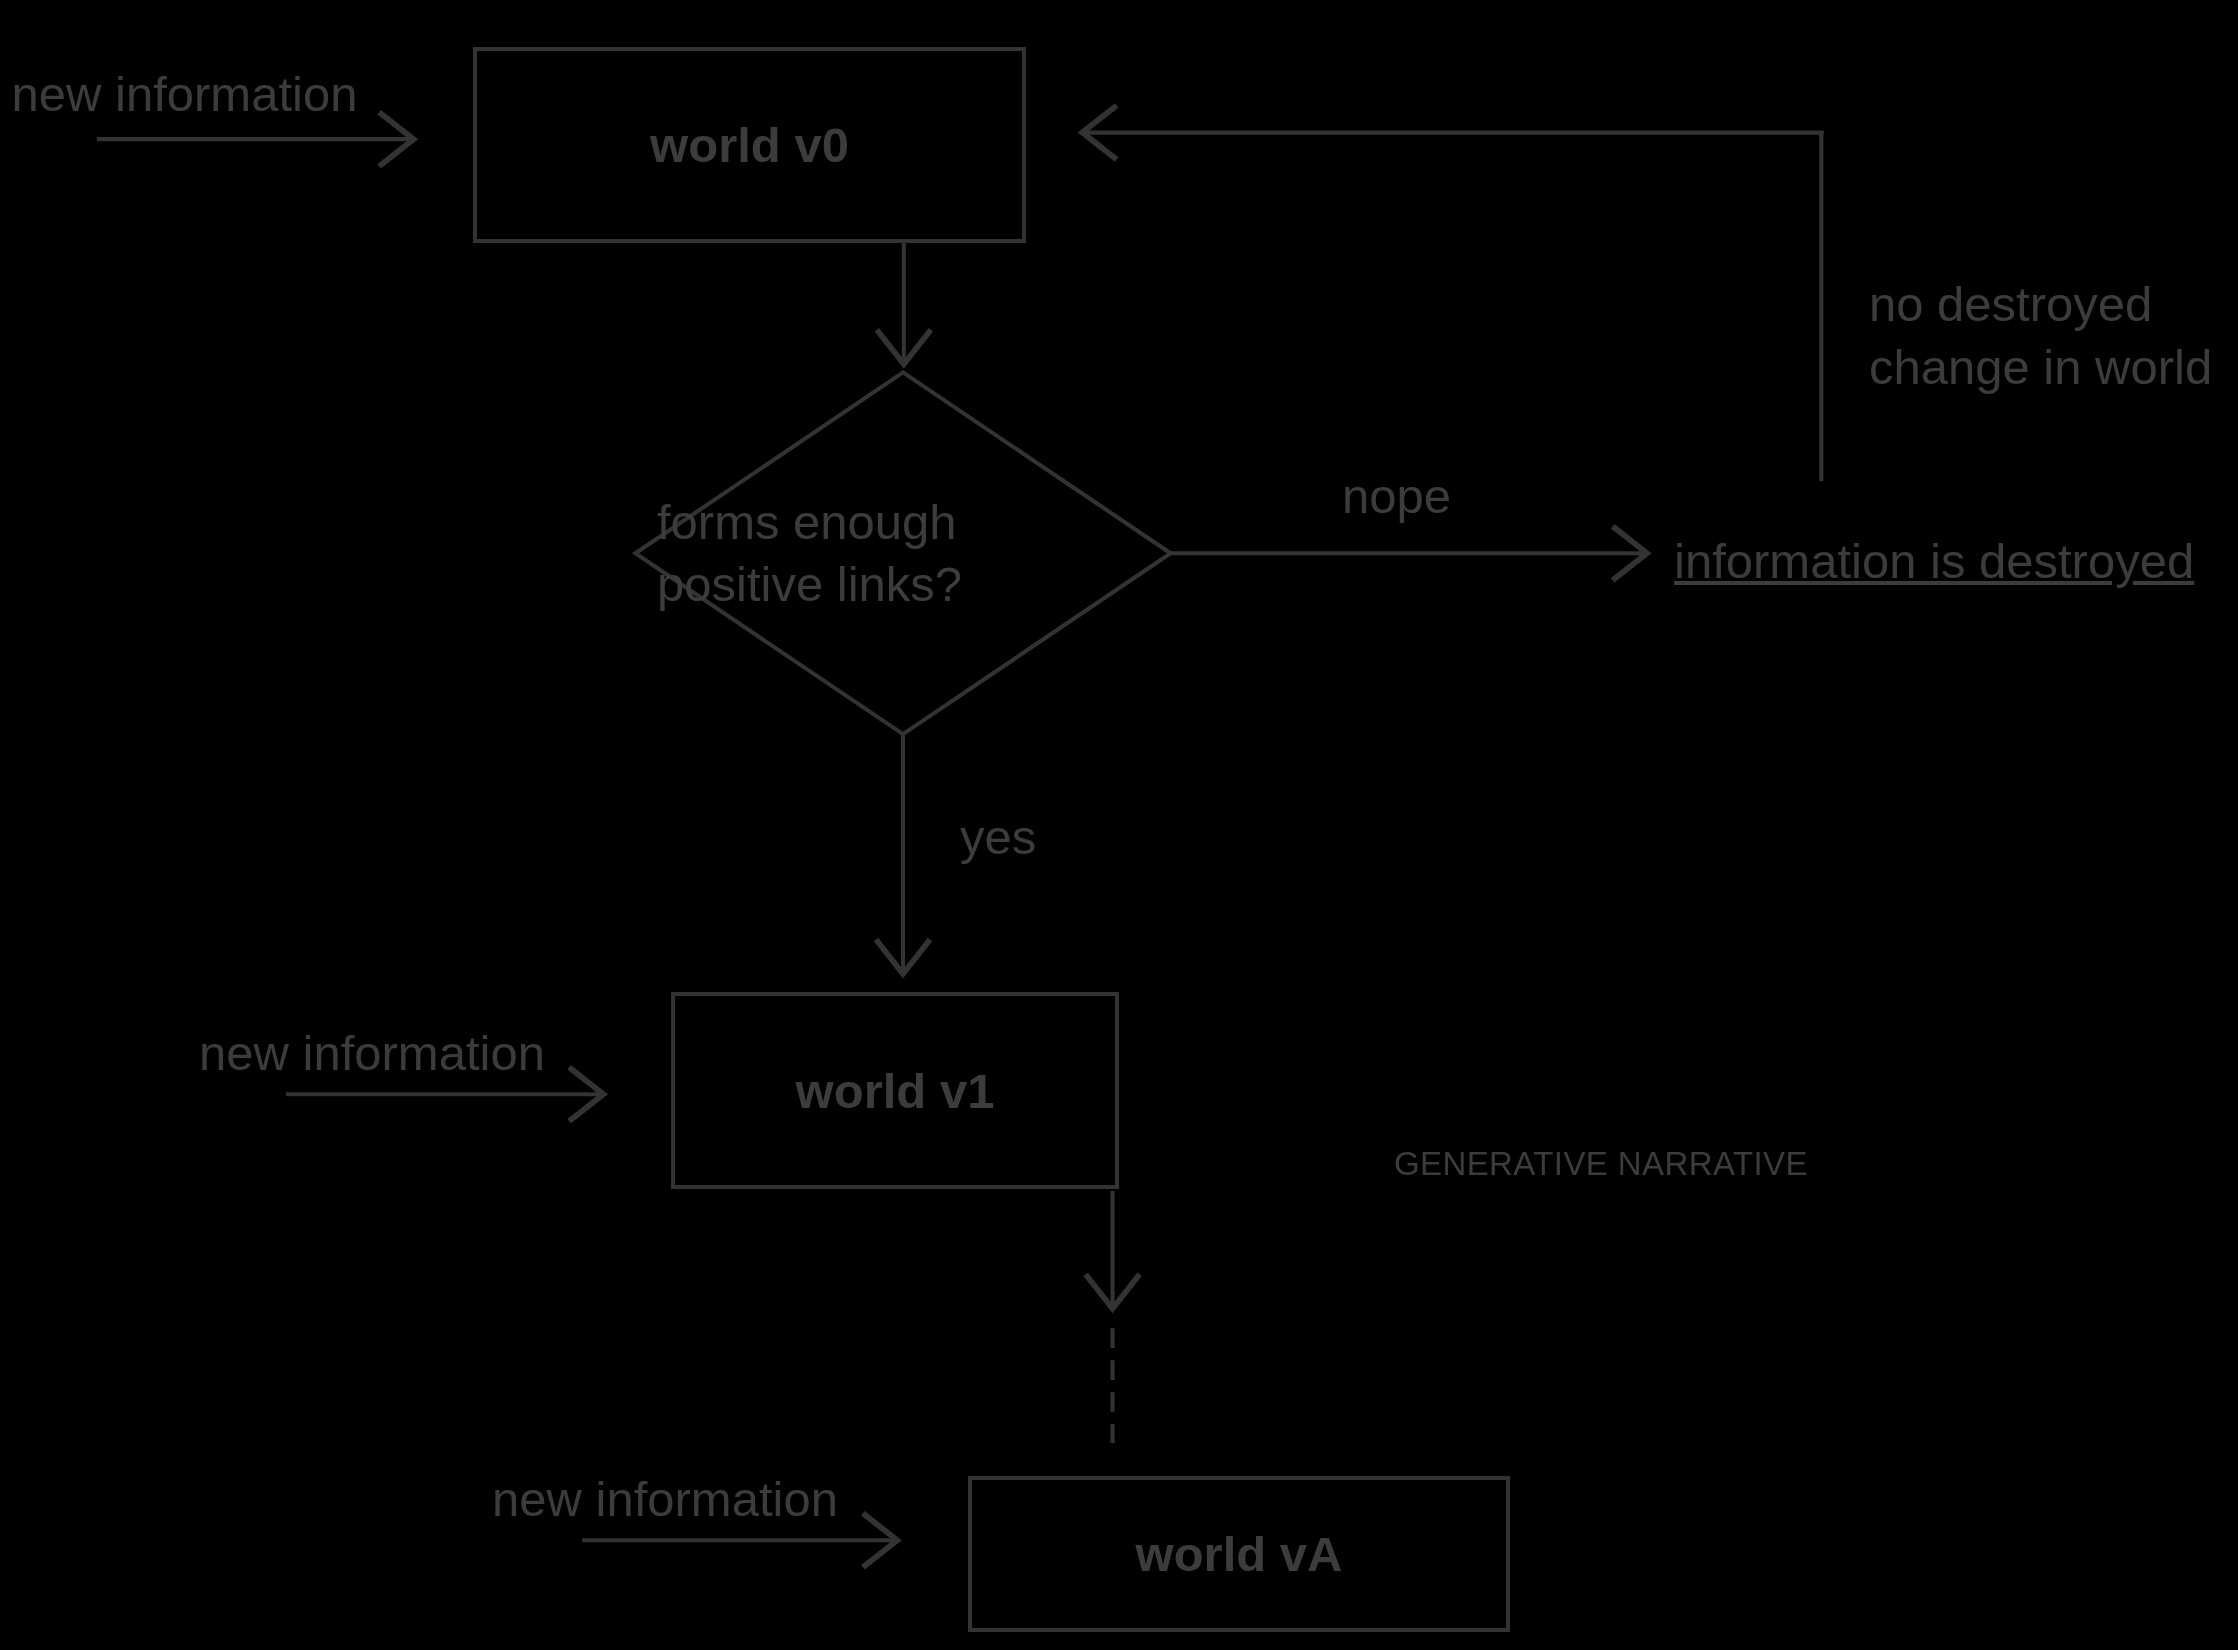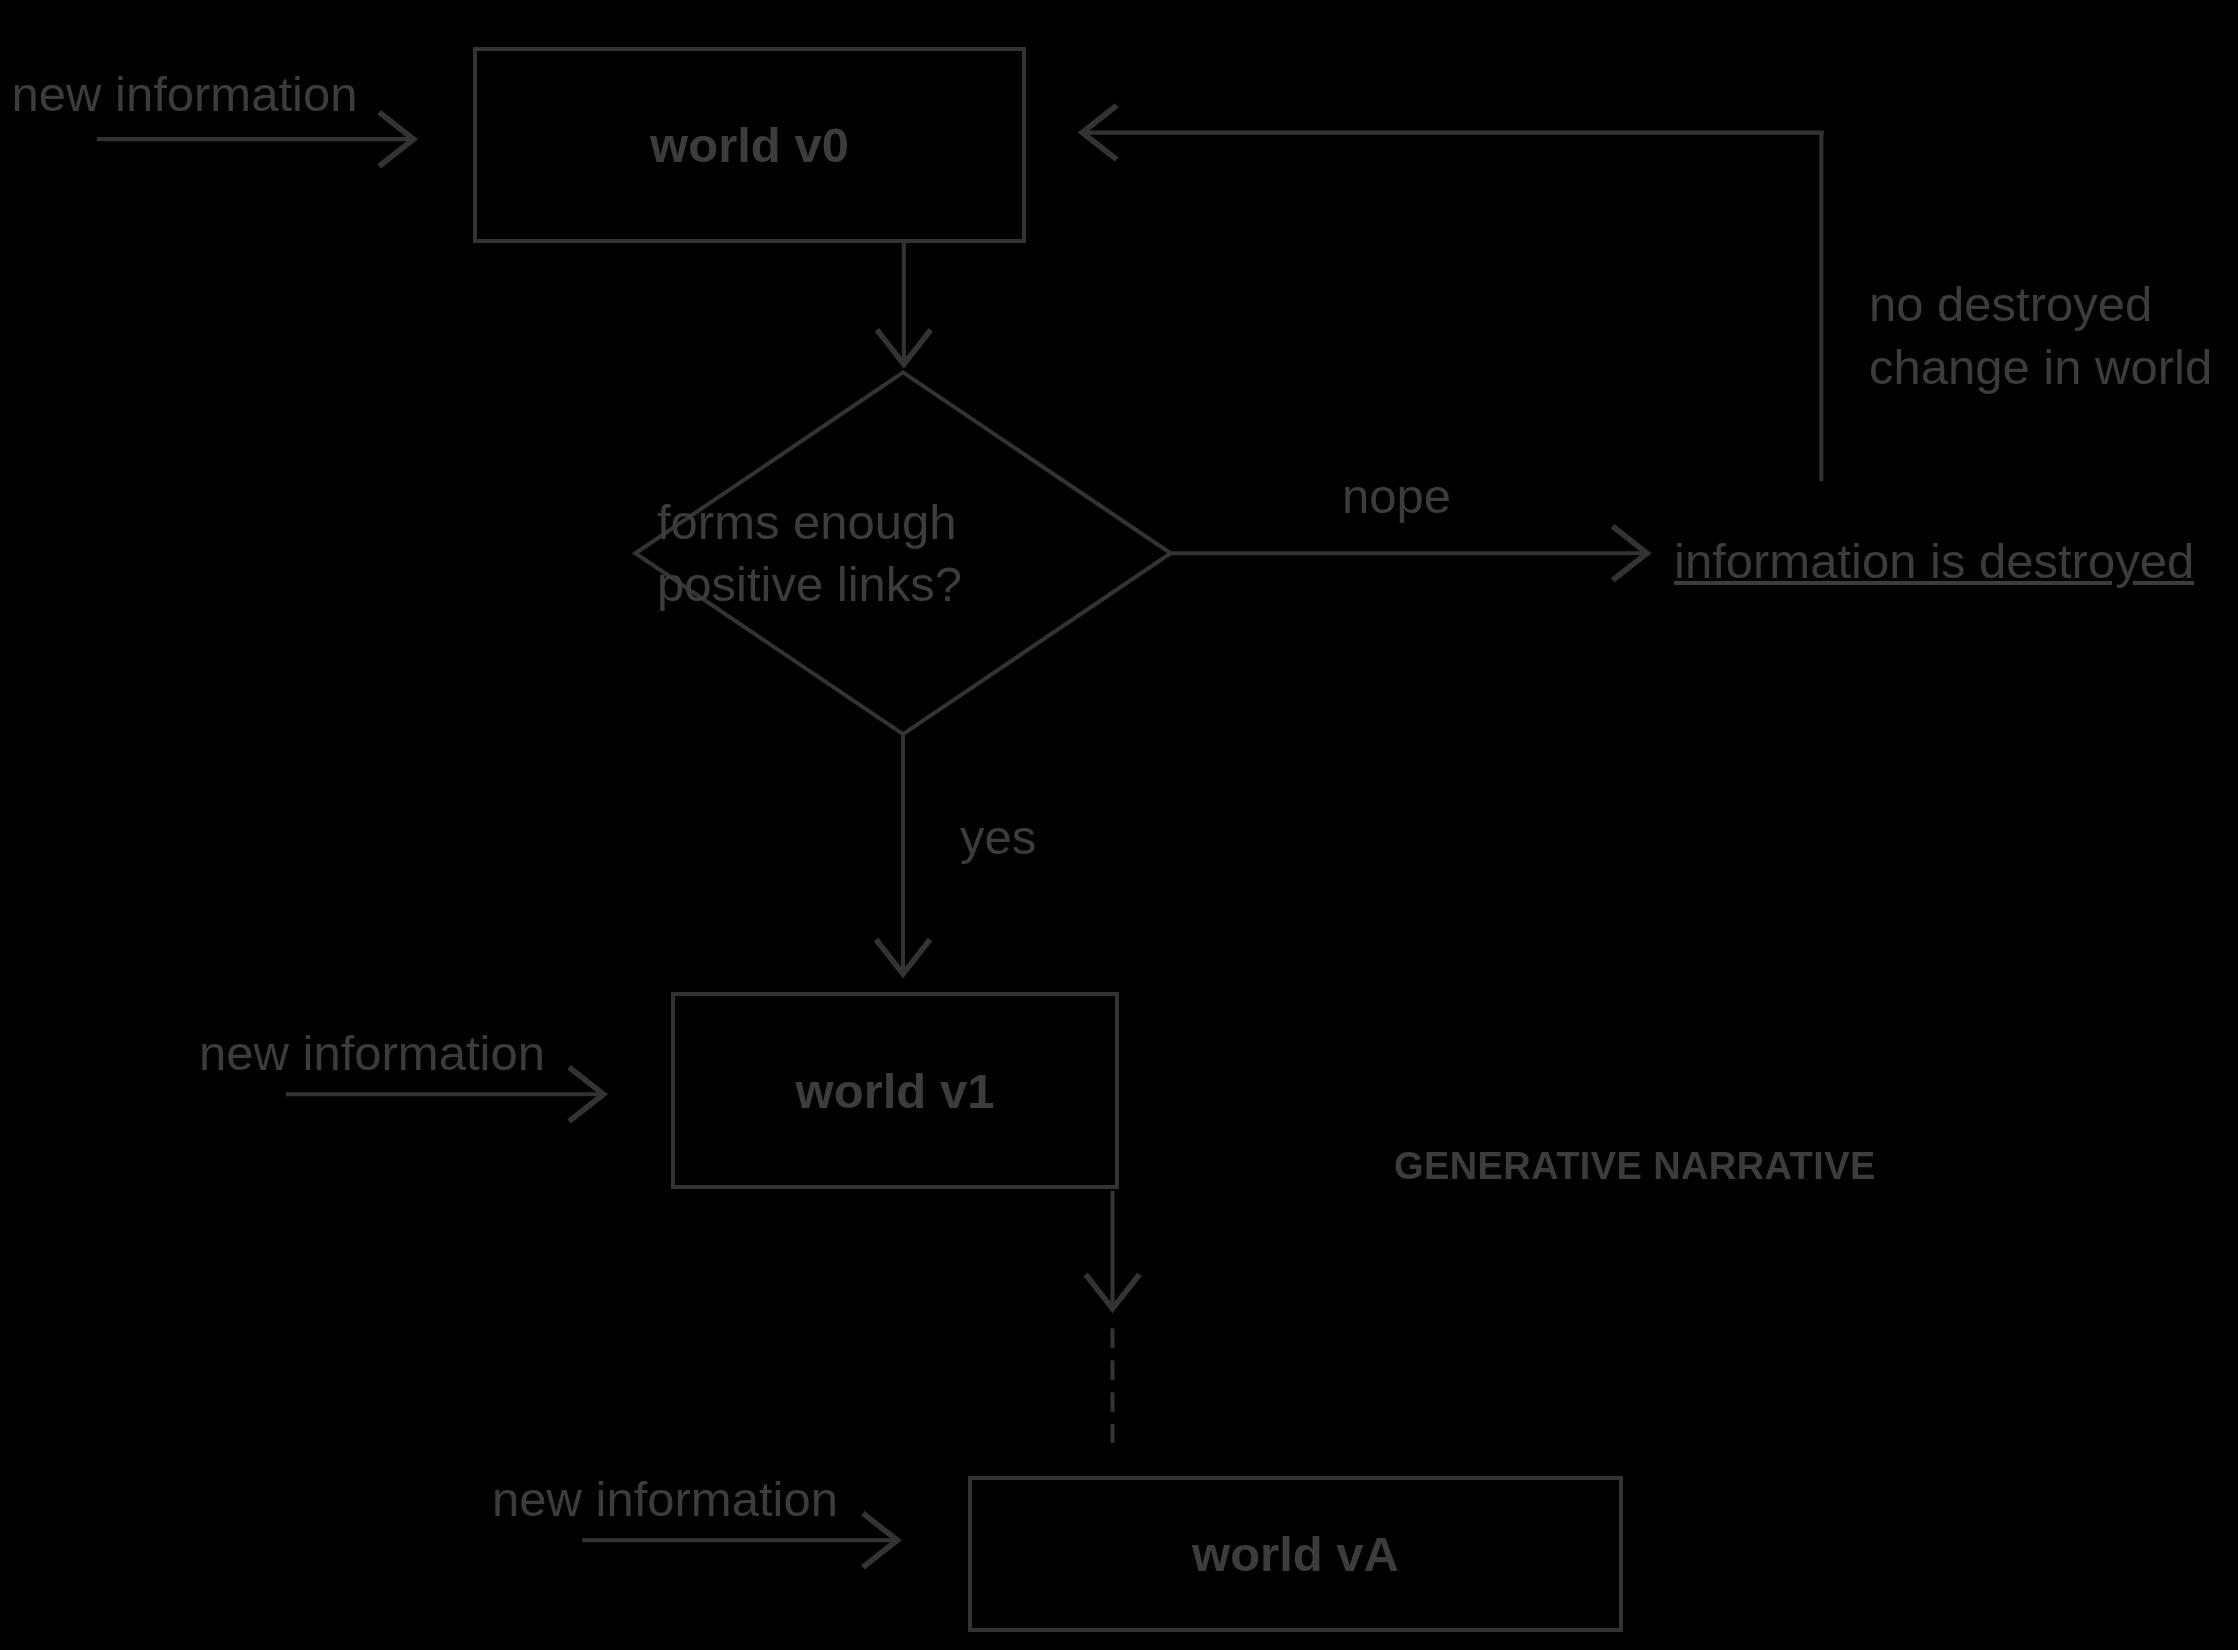--- a/index.html
+++ b/index.html
@@ -22,40 +22,40 @@
   .node{
     position:absolute;
     border:4.9px solid var(--stroke);
     box-sizing:border-box;
     display:flex;align-items:center;justify-content:center;
     color:var(--label);
     font-size:49px;font-weight:700;
   }
   .node-v0{left:473px;top:47px;width:553px;height:196px;}
   .node-v1{left:671px;top:992px;width:448px;height:197px;}
-  .node-vA{left:968px;top:1476px;width:655px;height:156px;}
+  .node-vA{left:968px;top:1476px;width:542px;height:156px;}
   .lbl{
     position:absolute;
     color:var(--label);
     font-size:49px;font-weight:300;
     line-height:1;
     white-space:nowrap;
   }
   .lbl-new-info-top{left:11.5px;top:70px;}
   .lbl-new-info-mid{left:199px;top:1029px;}
   .lbl-new-info-bottom{left:492px;top:1475px;}
   .lbl-nope{left:1342px;top:472px;}
   .lbl-yes{left:936px;top:813px;margin-left:24px;}
   .lbl-info-destroyed{left:1674px;top:537px;text-decoration:underline;}
   .lbl-no-meaningful{left:1869px;top:273px;line-height:63px;}
   .lbl-decision{
     left:657px;top:491px;width:491px;
     text-align:left;line-height:62px;white-space:normal;
   }
-  .lbl-caption{left:1394px;top:1147px;font-size:38px;letter-spacing:0.4px;font-weight:bold;}
+  .lbl-caption{left:1394px;top:1147px;font-size:33px;letter-spacing:0.4px;}
 </style>
 </head>
 <body>
 
 <div id="canvas">
 
   <svg id="edge-layer" viewBox="0 0 2735 2016" xmlns="http://www.w3.org/2000/svg">
 
     <polygon class="shape" points="1103,455 1430,676 1103,897 776,676"></polygon>
 

